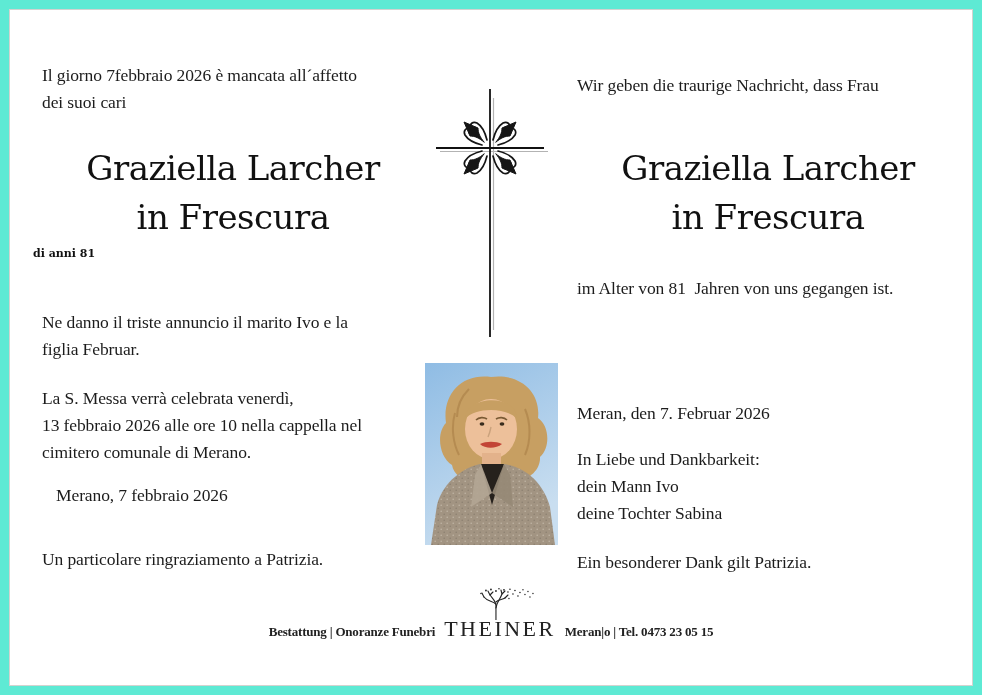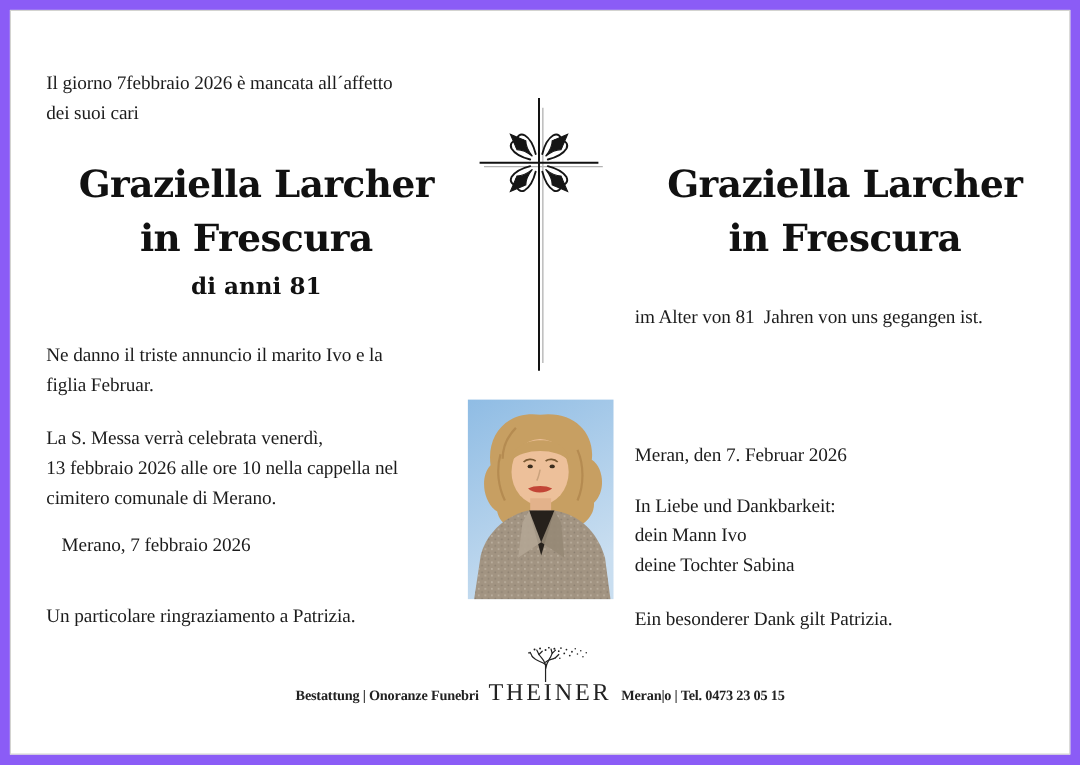--- a/index.html
+++ b/index.html
@@ -1,28 +1,28 @@
 <!DOCTYPE html>
 <html><head>
 <meta charset="utf-8">
 <style>
   html,body{margin:0;padding:0;background:#e9e9e7;}
-  .stage{position:relative;width:982px;height:695px;background:#8b5cf6;overflow:hidden;
+  .stage{position:relative;width:982px;height:695px;background:#5eead4;overflow:hidden;
          font-family:"Liberation Serif",serif;color:#1c1c1c;}
   .panel{position:absolute;left:9px;top:9px;right:9px;bottom:9px;
          background:#ffffff;border:1px solid #d3d3d0;}
   .abs{position:absolute;}
   .body-text{font-size:17.5px;line-height:27px;letter-spacing:-0.1px;
              white-space:pre-wrap;margin:0;}
   .body-text.tight{font-size:16.8px;letter-spacing:-0.35px;}
-  .name-heading{font-family:"DejaVu Serif",serif;font-weight:700;
+  .name-heading{font-family:"DejaVu Serif",serif;font-weight:400;
                 font-size:34px;line-height:49px;letter-spacing:-0.5px;
                 text-align:center;white-space:pre-wrap;margin:0;color:#111;}
-  .age-line{font-family:"DejaVu Serif",serif;font-weight:700;font-size:21px;
-            text-align:center;margin:0;color:#111;}
+  .age-line{font-family:"DejaVu Serif",serif;font-weight:700;font-size:11px;
+            text-align:left;margin:0;color:#111;}
   .footer-row{position:absolute;left:0;right:0;top:594px;height:60px;
               display:flex;justify-content:center;align-items:baseline;gap:9px;}
   .footer-small{font-size:13px;font-weight:700;letter-spacing:-0.2px;
                 font-family:"Liberation Serif",serif;color:#222;margin:0;}
   .brand-wrap{position:relative;padding-top:24px;}
   .brand-text{font-family:"Liberation Serif",serif;font-size:22px;
               letter-spacing:2.5px;color:#222;line-height:22px;}
   .tree-icon{position:absolute;left:50%;top:-6px;transform:translateX(-42%);}
   .photo-frame{position:absolute;left:425px;top:363px;width:133px;height:182px;overflow:hidden;}
 </style>
@@ -108,20 +108,21 @@
       <path d="M6,182 L12,142 C18,118 40,104 55,101 L79,101 C102,105 118,120 125,144 L130,182 Z" fill="#a29482"></path>
       <path d="M6,182 L12,142 C18,118 40,104 55,101 L79,101 C102,105 118,120 125,144 L130,182 Z" fill="url(#tweed)"></path>
 
       <path d="M56,101 L67,142 L79,101 Z" fill="#26211c"></path>
 
       <path d="M56,101 L67,130 L46,144 L50,112 Z" fill="#b2a593" opacity="0.9"></path>
       <path d="M79,101 L67,130 L88,144 L85,112 Z" fill="#968876" opacity="0.9"></path>
     </svg>
   </div>
 
+  <p class="abs body-text" style="left:577px;top:72px;width:400px;">Wir geben die traurige Nachricht, dass Frau</p>
 
   <p class="abs name-heading" style="left:566px;top:144px;width:404px;">Graziella Larcher
 in Frescura</p>
 
   <p class="abs body-text" style="left:577px;top:275px;width:400px;">im Alter von 81  Jahren von uns gegangen ist.</p>
 
 
   <p class="abs body-text" style="left:577px;top:400px;width:400px;">Meran, den 7. Februar 2026</p>
 
   <p class="abs body-text" style="left:577px;top:549px;width:400px;">Ein besonderer Dank gilt Patrizia.</p>

